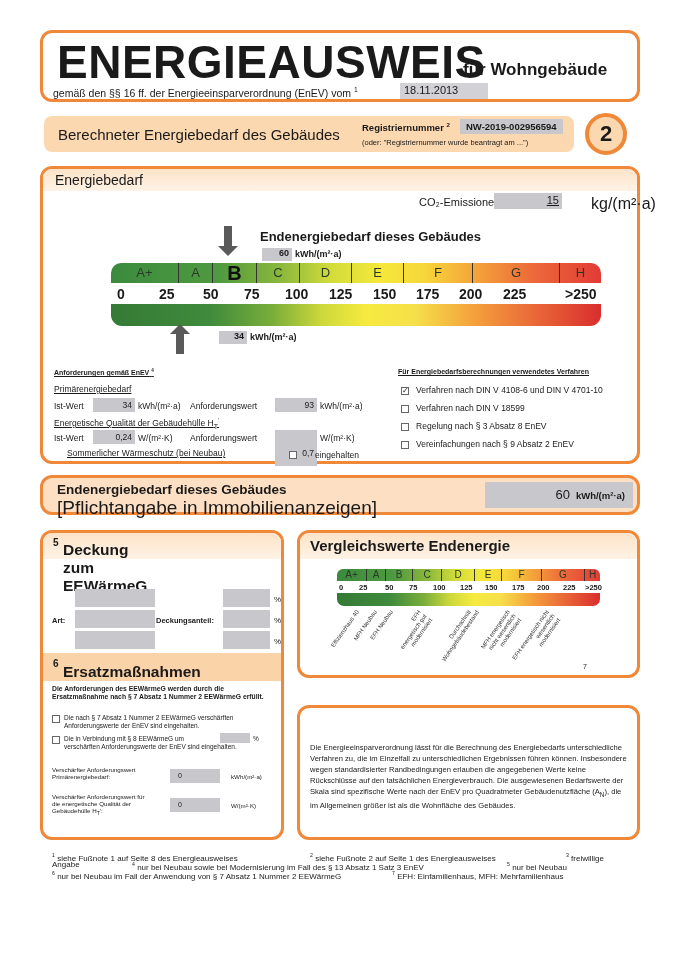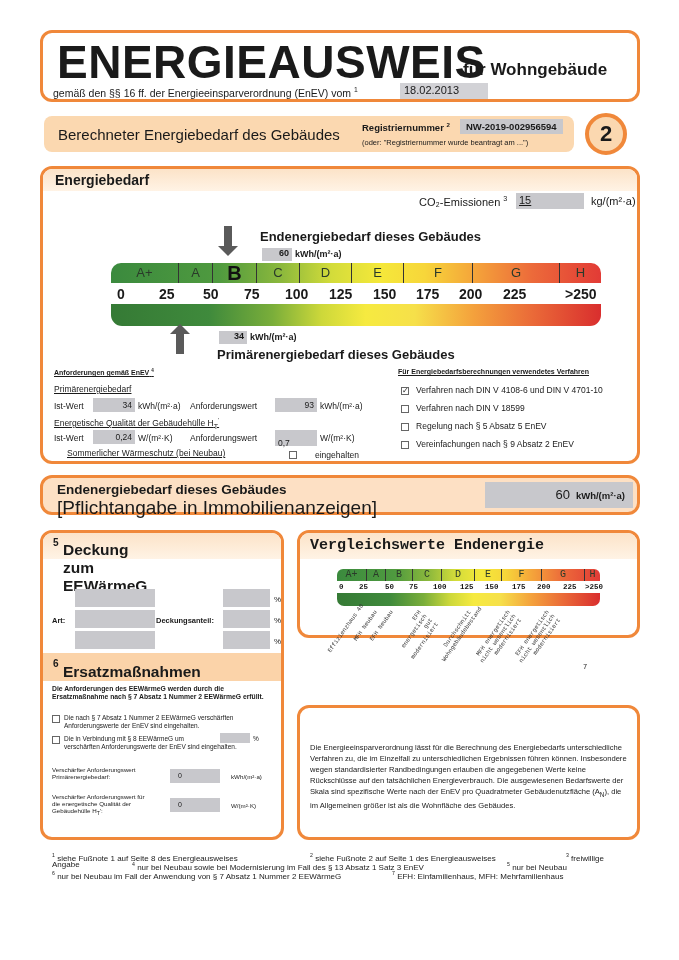--- a/index.html
+++ b/index.html
@@ -21,21 +21,21 @@
   #strip { left: 44px; top: 116px; width: 530px; height: 36px; background: #fbd8b0; border-radius: 8px; position: absolute; }
   #strip .t { position: absolute; left: 14px; top: 10px; font-size: 15px; font-weight: normal; }
   #strip .rl { position: absolute; left: 318px; top: 5px; font-size: 9.5px; font-weight: bold; }
   #strip .rv { position: absolute; left: 416px; top: 3px; font-size: 9.5px; font-weight: bold; background: #c8c8cc; padding: 2px 6px; }
   #strip .rn { position: absolute; left: 318px; top: 22px; font-size: 7.5px; }
   #pagenum { position: absolute; left: 585px; top: 113px; width: 42px; height: 42px; border: 4px solid #f0883a; border-radius: 50%; background: #fbd8b0; font-size: 22px; font-weight: bold; text-align: center; line-height: 34px; }
 
   
   #eb { left: 40px; top: 166px; width: 600px; height: 298px; }
   .sec-head { position: absolute; left: 0; top: 0; right: 0; height: 22px; background: linear-gradient(#fce3c8, #fff3e5); border-radius: 9px 9px 0 0; }
-  .sec-head span { position: absolute; left: 12px; top: 3px; font-size: 14px; font-weight: bold; }
+  .sec-head span { position: absolute; left: 12px; top: 3px; font-size: 14px; font-weight: normal; }
 
   .scale-top { position: absolute; height: 20px; border-radius: 10px 10px 0 0; background: linear-gradient(90deg,#3b8a3e 0%,#4f9a3f 22%,#8db93c 35%,#d3dc3a 45%,#f5e83a 55%,#f7d63a 64%,#f4a03a 75%,#ec6a3a 86%,#e23b36 100%); }
   .scale-bot { position: absolute; height: 22px; border-radius: 0 0 11px 11px; background: linear-gradient(90deg,#357a35 0%,#3f8a3c 20%,#7aae3a 33%,#cdd83a 43%,#f6ea40 52%,#f6e04a 62%,#f4a13c 74%,#ea6a38 86%,#d92e2e 100%); }
   .cls { position: absolute; top: 0; height: 20px; text-align: center; font-size: 13px; color: #2a3a2a; line-height: 20px; border-right: 1px solid #333; }
   .cls.last { border-right: none; }
   .tick { position: absolute; font-weight: bold; font-size: 14px; }
   .arrow-down, .arrow-up { position: absolute; width: 14px; }
   .arrow-down .shaft, .arrow-up .shaft { width: 8px; margin: 0 auto; background: #5a5a5a; }
   .arrow-down .head { width: 0; height: 0; border-left: 10px solid transparent; border-right: 10px solid transparent; border-top: 10px solid #5a5a5a; margin-left: -3px; }
   .arrow-up .head { width: 0; height: 0; border-left: 10px solid transparent; border-right: 10px solid transparent; border-bottom: 10px solid #5a5a5a; margin-left: -3px; }
@@ -53,59 +53,59 @@
 
   
   #eew { left: 40px; top: 530px; width: 244px; height: 310px; }
   #eew .h1 { position: absolute; left: 0; right: 0; top: 0; height: 26px; background: linear-gradient(#fce3c8, #fff3e5); border-radius: 9px 9px 0 0; }
   #eew .h1 span { position: absolute; left: 10px; top: 4px; font-size: 15.5px; font-weight: bold; }
   #eew .h2 { position: absolute; left: 0; right: 0; top: 120px; height: 28px; background: #fbd3a9; }
   #eew .h2 span { position: absolute; left: 10px; top: 5px; font-size: 15.5px; font-weight: bold; }
   sup { font-size: 65%; }
 
   
-  #vgl { left: 297px; top: 530px; width: 343px; height: 108px; font-family: Liberation Mono, monospace; }
+  #vgl { left: 297px; top: 530px; width: 343px; height: 148px; }
   #erl { left: 297px; top: 705px; width: 343px; height: 135px; }
   .sec-head2 { position: absolute; left: 0; right: 0; top: 0; height: 26px; background: linear-gradient(#fce3c8, #fff3e5); border-radius: 9px 9px 0 0; }
   .sec-head2 span { position: absolute; left: 10px; top: 4px; font-size: 15px; font-weight: bold; }
   .vcls { position: absolute; top: 0; height: 12px; text-align: center; font-size: 10px; color: #2a3a2a; line-height: 12px; border-right: 1px solid #333; }
   .vcls.last { border-right: none; }
   .vtick { position: absolute; font-size: 7.5px; font-weight: bold; }
   .rot { position: absolute; font-size: 6px; color: #333; transform: rotate(-55deg); transform-origin: right top; white-space: nowrap; text-align: right; line-height: 7px; }
 
   #foot { position: absolute; left: 52px; top: 851px; width: 590px; font-size: 8px; line-height: 9px; }
 </style>
 </head>
 <body>
 
 <div class="box" id="hdr">
   <span class="big">ENERGIEAUSWEIS</span>
   <span class="sub">für Wohngebäude</span>
   <span class="law"><span>gemäß den §§ 16 ff. der Energieeinsparverordnung (EnEV) vom</span> <sup>1</sup></span>
-  <span class="date">18.02.2013</span>
+  <span class="date">18.11.2013</span>
 </div>
 
 <div id="strip">
   <span class="t">Berechneter Energiebedarf des Gebäudes</span>
   <span class="rl"><span>Registriernummer</span> <sup>2</sup></span>
   <span class="rv">NW-2019-002956594</span>
   <span class="rn">(oder: "Registriernummer wurde beantragt am ...")</span>
 </div>
 <div id="pagenum">2</div>
 
 <div class="box" id="eb">
   <div class="sec-head">
       <span>Energiebedarf</span>
     </div>
 
   <div class="abs" style="left:376px; top:26px; font-size:11px;">
     <span>CO₂-Emissionen</span> <sup>3</sup>
   </div>
-  <div class="abs gray-field" style="left:473px; top:24px; width:68px; height:16px; text-align:left; font-size:11px; padding:1px 3px;text-decoration:underline;">15</div>
-  <div class="abs" style="left:548px; top:26px; font-size:11px;">kg/(m²·a)</div>
+  <div class="abs gray-field" style="left:451px; top:24px; width:68px; height:16px; text-align:right; font-size:11px; padding:1px 3px;text-decoration:underline;">15</div>
+  <div class="abs" style="left:548px; top:26px; font-size:16px;">kg/(m²·a)</div>
 
   <div class="abs" style="left:217px; top:60px; font-size:13px; font-weight:bold;">Endenergiebedarf dieses Gebäudes</div>
   <div class="abs gray-field" style="left:219px; top:79px; width:30px; height:13px; font-size:9px; font-weight:bold; text-align:right; padding-right:3px;">60</div>
   <div class="abs" style="left:252px; top:80px; font-size:9px; font-weight:bold;">kWh/(m²·a)</div>
 
   <div class="arrow-down" style="left:178px; top:57px;">
     <div class="shaft" style="height:20px;"></div>
       <div class="head"></div>
   </div>
 
@@ -134,21 +134,20 @@
     <span class="tick" style="left:454px;">&gt;250</span>
   </div>
   <div class="scale-bot" style="left:68px; top:135px; width:490px;"></div>
 
   <div class="arrow-up" style="left:130px; top:155px;">
     <div class="head"></div>
       <div class="shaft" style="height:20px;"></div>
   </div>
   <div class="abs gray-field" style="left:176px; top:162px; width:28px; height:13px; font-size:9px; font-weight:bold; text-align:right; padding-right:3px;">34</div>
   <div class="abs" style="left:207px; top:163px; font-size:9px; font-weight:bold;">kWh/(m²·a)</div>
-  <div class="abs" style="left:174px; top:178px; font-size:13px; font-weight:bold;">Primärenergiebedarf dieses Gebäudes</div>
 
   <div class="abs small ul" style="left:11px; top:199px; font-size:7px; font-weight:bold;">
     <span>Anforderungen gemäß EnEV</span> <sup>4</sup>
   </div>
   <div class="abs small ul" style="left:11px; top:215px;">Primärenergiebedarf</div>
 
   <div class="abs small" style="left:11px; top:232px;">Ist-Wert</div>
   <div class="abs gray-field small" style="left:50px; top:229px; width:42px; height:14px; text-align:right; padding:2px 3px;">34</div>
   <div class="abs small" style="left:95px; top:232px;">kWh/(m²·a)</div>
   <div class="abs small" style="left:147px; top:232px;">Anforderungswert</div>
@@ -156,31 +155,31 @@
   <div class="abs small" style="left:277px; top:232px;">kWh/(m²·a)</div>
 
   <div class="abs small ul" style="left:11px; top:248px;">
     <span>Energetische Qualität der Gebäudehülle H</span><sub>T</sub><sup>'</sup>
   </div>
 
   <div class="abs small" style="left:11px; top:264px;">Ist-Wert</div>
   <div class="abs gray-field small" style="left:50px; top:261px; width:42px; height:14px; text-align:right; padding:2px 3px;">0,24</div>
   <div class="abs small" style="left:95px; top:264px;">W/(m²·K)</div>
   <div class="abs small" style="left:147px; top:264px;">Anforderungswert</div>
-  <div class="abs gray-field small" style="left:232px; top:261px; width:42px; height:14px; text-align:left; padding:8px 3px;">0,7</div>
+  <div class="abs gray-field small" style="left:232px; top:261px; width:42px; height:14px; text-align:right; padding:18px 3px;">0,7</div>
   <div class="abs small" style="left:277px; top:264px;">W/(m²·K)</div>
 
   <div class="abs small ul" style="left:11px; top:279px;margin-left:13px;">Sommerlicher Wärmeschutz (bei Neubau)</div>
   <span class="abs cb" style="left:246px; top:282px;"></span>
   <div class="abs small" style="left:272px; top:281px;">eingehalten</div>
 
   <div class="abs small ul" style="left:355px; top:199px; font-size:7px; font-weight:bold;">Für Energiebedarfsberechnungen verwendetes Verfahren</div>
   <div class="abs small" style="left:358px; top:216px;"><span class="cb">✓</span>&nbsp;&nbsp;&nbsp;<span>Verfahren nach DIN V 4108-6 und DIN V 4701-10</span></div>
   <div class="abs small" style="left:358px; top:234px;"><span class="cb"></span>&nbsp;&nbsp;&nbsp;<span>Verfahren nach DIN V 18599</span></div>
-  <div class="abs small" style="left:358px; top:252px;"><span class="cb"></span>&nbsp;&nbsp;&nbsp;<span>Regelung nach § 5 Absatz 5 EnEV</span></div>
+  <div class="abs small" style="left:358px; top:252px;"><span class="cb"></span>&nbsp;&nbsp;&nbsp;<span>Regelung nach § 3 Absatz 8 EnEV</span></div>
   <div class="abs small" style="left:358px; top:270px;"><span class="cb"></span>&nbsp;&nbsp;&nbsp;<span>Vereinfachungen nach § 9 Absatz 2 EnEV</span></div>
 </div>
 
 <div class="box" id="ee">
   <span class="t1">Endenergiebedarf dieses Gebäudes</span>
   <span class="t2">[Pflichtangabe in Immobilienanzeigen]</span>
   <div class="val"><span>60</span><b>kWh/(m²·a)</b></div>
 </div>
 
 <div class="box" id="eew">

